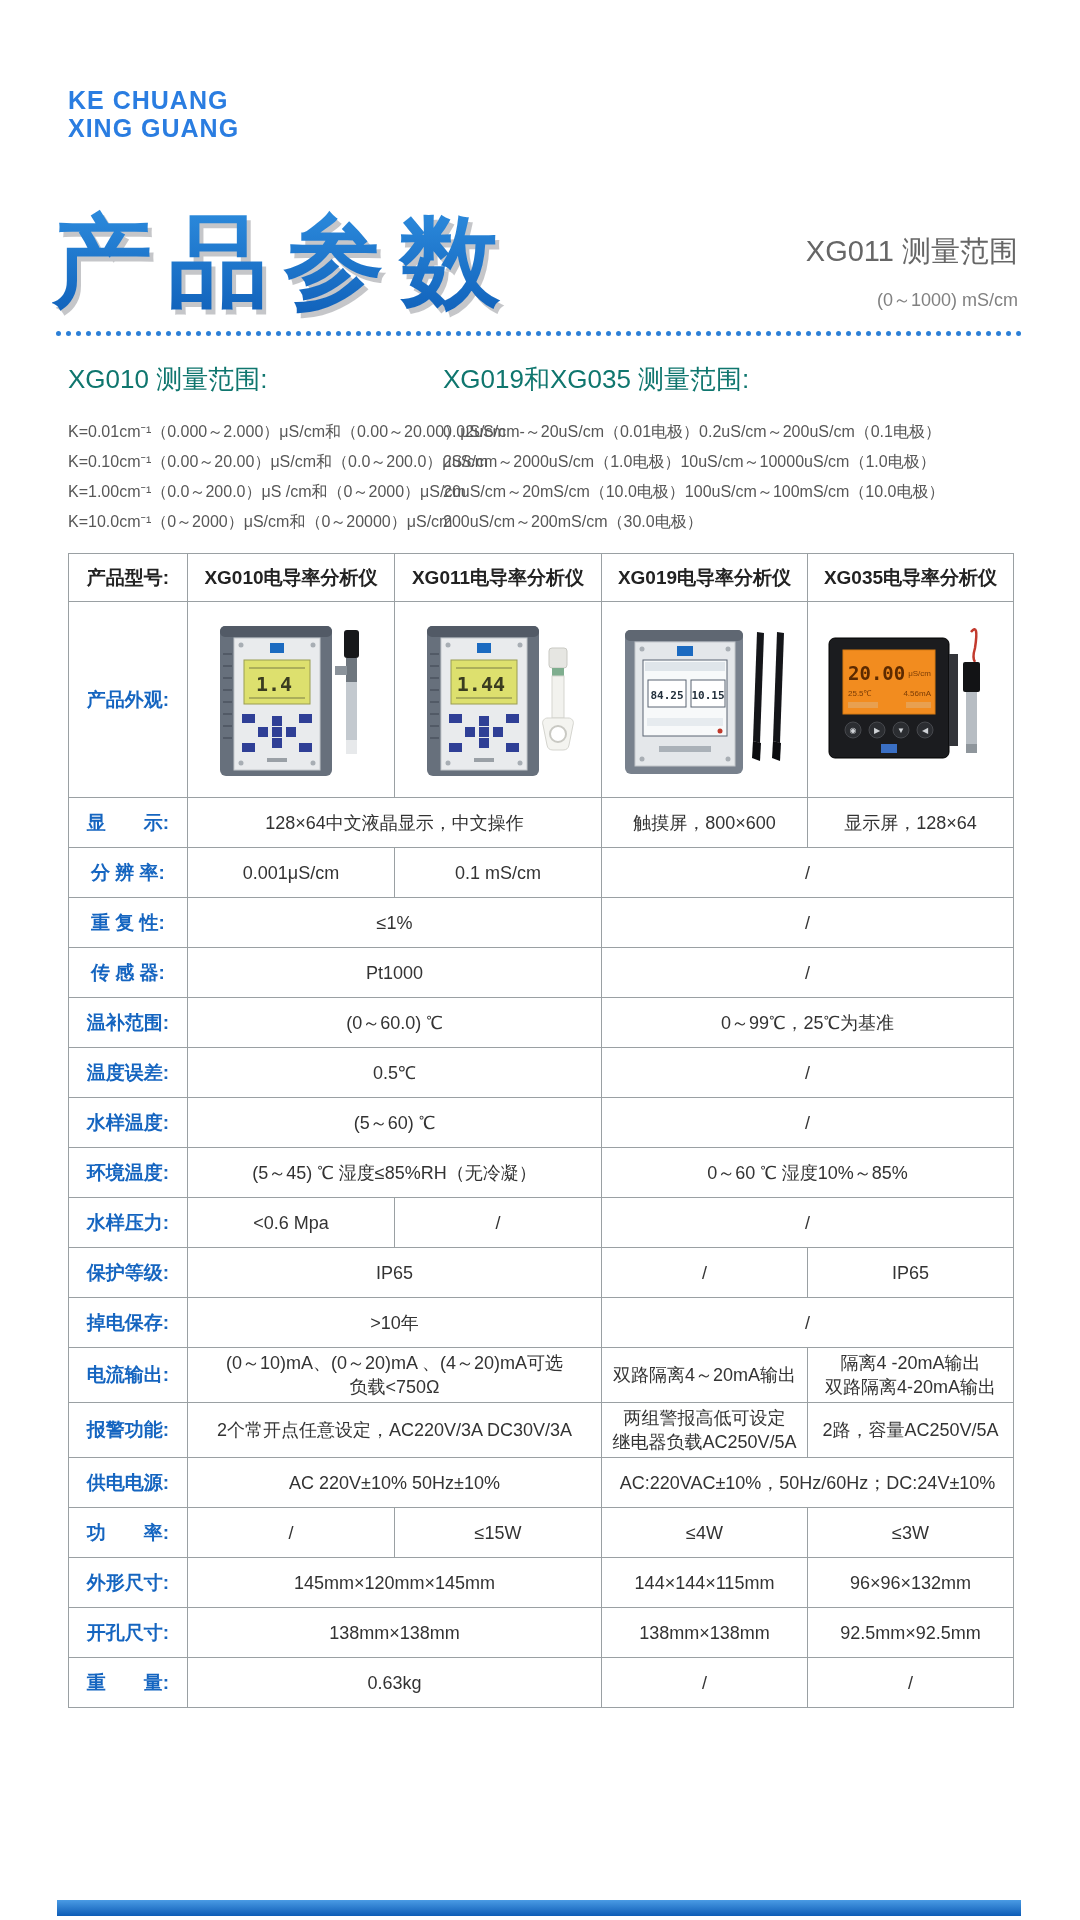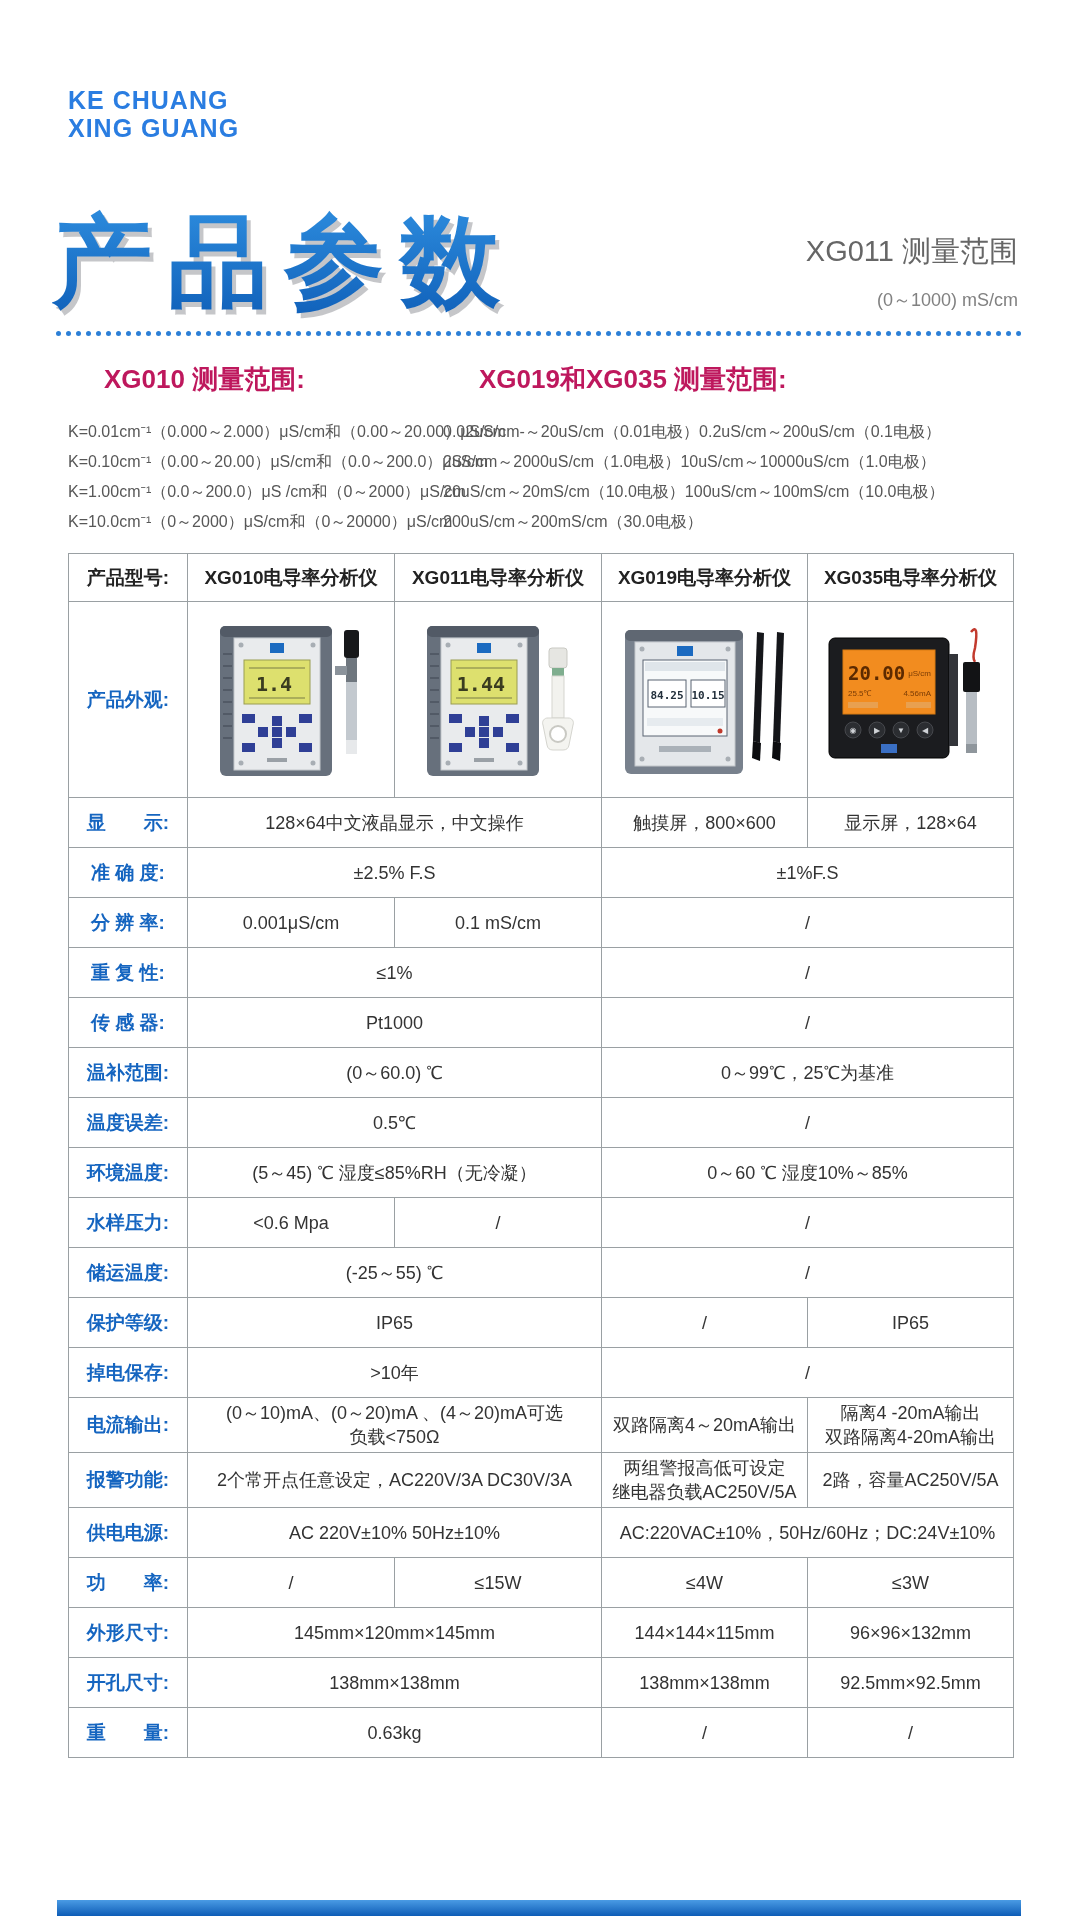--- a/index.html
+++ b/index.html
@@ -25,21 +25,21 @@
   }
   .hdr-right { position:absolute; right:62px; top:232px; text-align:right;margin-left:33px; }
   .hdr-right-title { font-size:29px; color:#666; }
   .hdr-right-sub { margin-top:16px; font-size:18px; color:#818181; }
   .dotted-sep { position:absolute; left:56px; top:331px; width:966px; height:0;
     border-top:5px dotted #2b7fd6; }
   .ranges { position:absolute; left:68px; top:362px; width:960px; }
   .range-col { position:absolute; top:0; }
   .range-col.left  { left:0;    width:370px; }
   .range-col.right { left:375px; width:585px; }
-  .range-col h2 { font-size:26px; color:#be185d; font-weight:bold; margin-bottom:20px;margin-left:36px; }
+  .range-col h2 { font-size:26px; color:#0f766e; font-weight:normal; margin-bottom:20px; }
   .range-line { font-size:16px; color:#575757; line-height:30px; white-space:nowrap; }
   .spec-table { position:absolute; left:68px; top:553px; border-collapse:collapse;
     width:945px; table-layout:fixed; }
   .spec-table td { border:1px solid #9aa0a3; text-align:center; vertical-align:middle;
     color:#333; font-size:18px; height:50px; padding:3px 6px; line-height:24px; }
   .spec-table td.lbl { color:#1565c0; font-weight:bold; font-size:19px; white-space:pre; }
   .spec-table tr.hdr td { height:48px; font-weight:bold; color:#222; font-size:19px; }
   .spec-table tr.appearance td { height:196px; padding:0; }
   .dev { display:block; margin:0 auto; }
   .footer-bar { position:absolute; left:57px; top:1900px; width:964px; height:16px;
@@ -247,25 +247,20 @@
         </td>
       </tr>
 
     <tr>
           <td class="lbl">显　　示:</td>
           <td colspan="2">128×64中文液晶显示，中文操作</td>
           <td colspan="1">触摸屏，800×600</td>
           <td colspan="1">显示屏，128×64</td>
         </tr>
         <tr>
-          <td class="lbl">准 确 度:</td>
-          <td colspan="2">±2.5% F.S</td>
-          <td colspan="2">±1%F.S</td>
-        </tr>
-        <tr>
           <td class="lbl">分 辨 率:</td>
           <td colspan="1">0.001μS/cm</td>
           <td colspan="1">0.1 mS/cm</td>
           <td colspan="2">/</td>
         </tr>
         <tr>
           <td class="lbl">重 复 性:</td>
           <td colspan="2">≤1%</td>
           <td colspan="2">/</td>
         </tr>
@@ -278,33 +273,33 @@
           <td class="lbl">温补范围:</td>
           <td colspan="2">(0～60.0) ℃</td>
           <td colspan="2">0～99℃，25℃为基准</td>
         </tr>
         <tr>
           <td class="lbl">温度误差:</td>
           <td colspan="2">0.5℃</td>
           <td colspan="2">/</td>
         </tr>
         <tr>
+          <td class="lbl">水样温度:</td>
+          <td colspan="2">(5～60) ℃</td>
+          <td colspan="2">/</td>
+        </tr>
+        <tr>
           <td class="lbl">环境温度:</td>
           <td colspan="2">(5～45) ℃  湿度≤85%RH（无冷凝）</td>
           <td colspan="2">0～60 ℃ 湿度10%～85%</td>
         </tr>
         <tr>
           <td class="lbl">水样压力:</td>
           <td colspan="1">&lt;0.6 Mpa</td>
           <td colspan="1">/</td>
-          <td colspan="2">/</td>
-        </tr>
-        <tr>
-          <td class="lbl">储运温度:</td>
-          <td colspan="2">(-25～55) ℃</td>
           <td colspan="2">/</td>
         </tr>
         <tr>
           <td class="lbl">保护等级:</td>
           <td colspan="2">IP65</td>
           <td colspan="1">/</td>
           <td colspan="1">IP65</td>
         </tr>
         <tr>
           <td class="lbl">掉电保存:</td>

